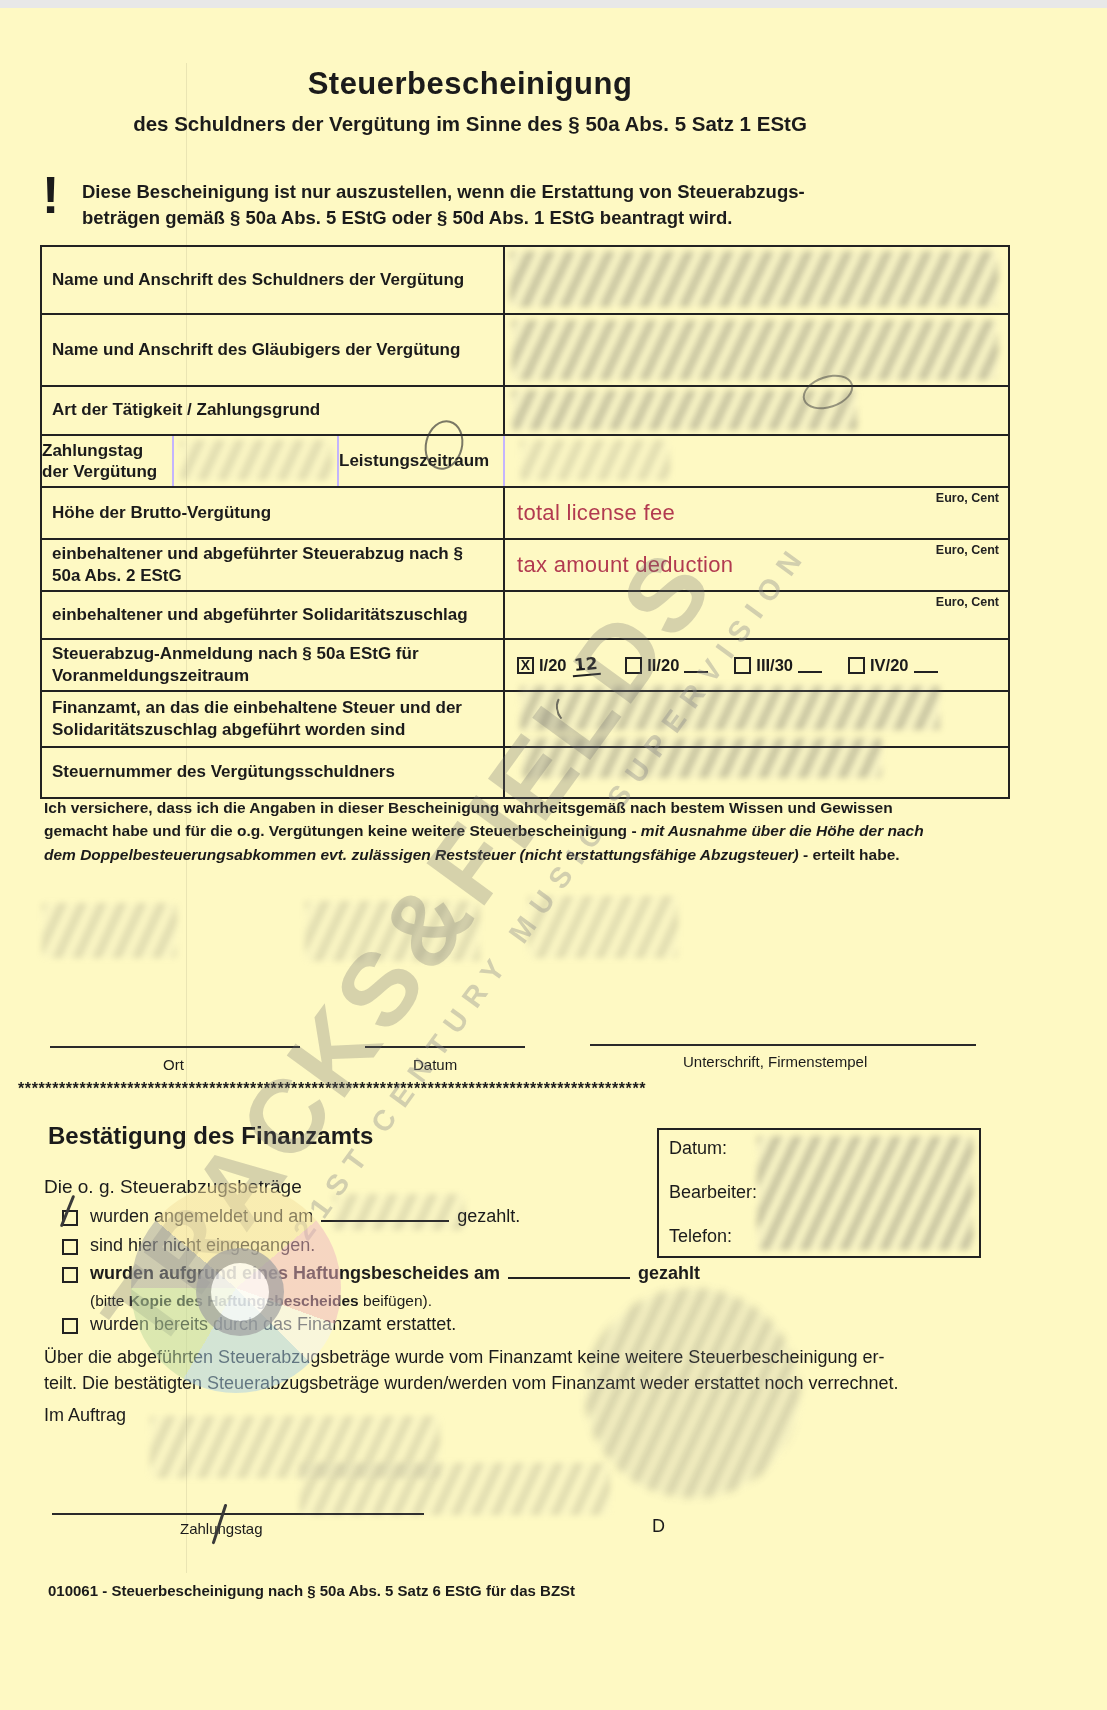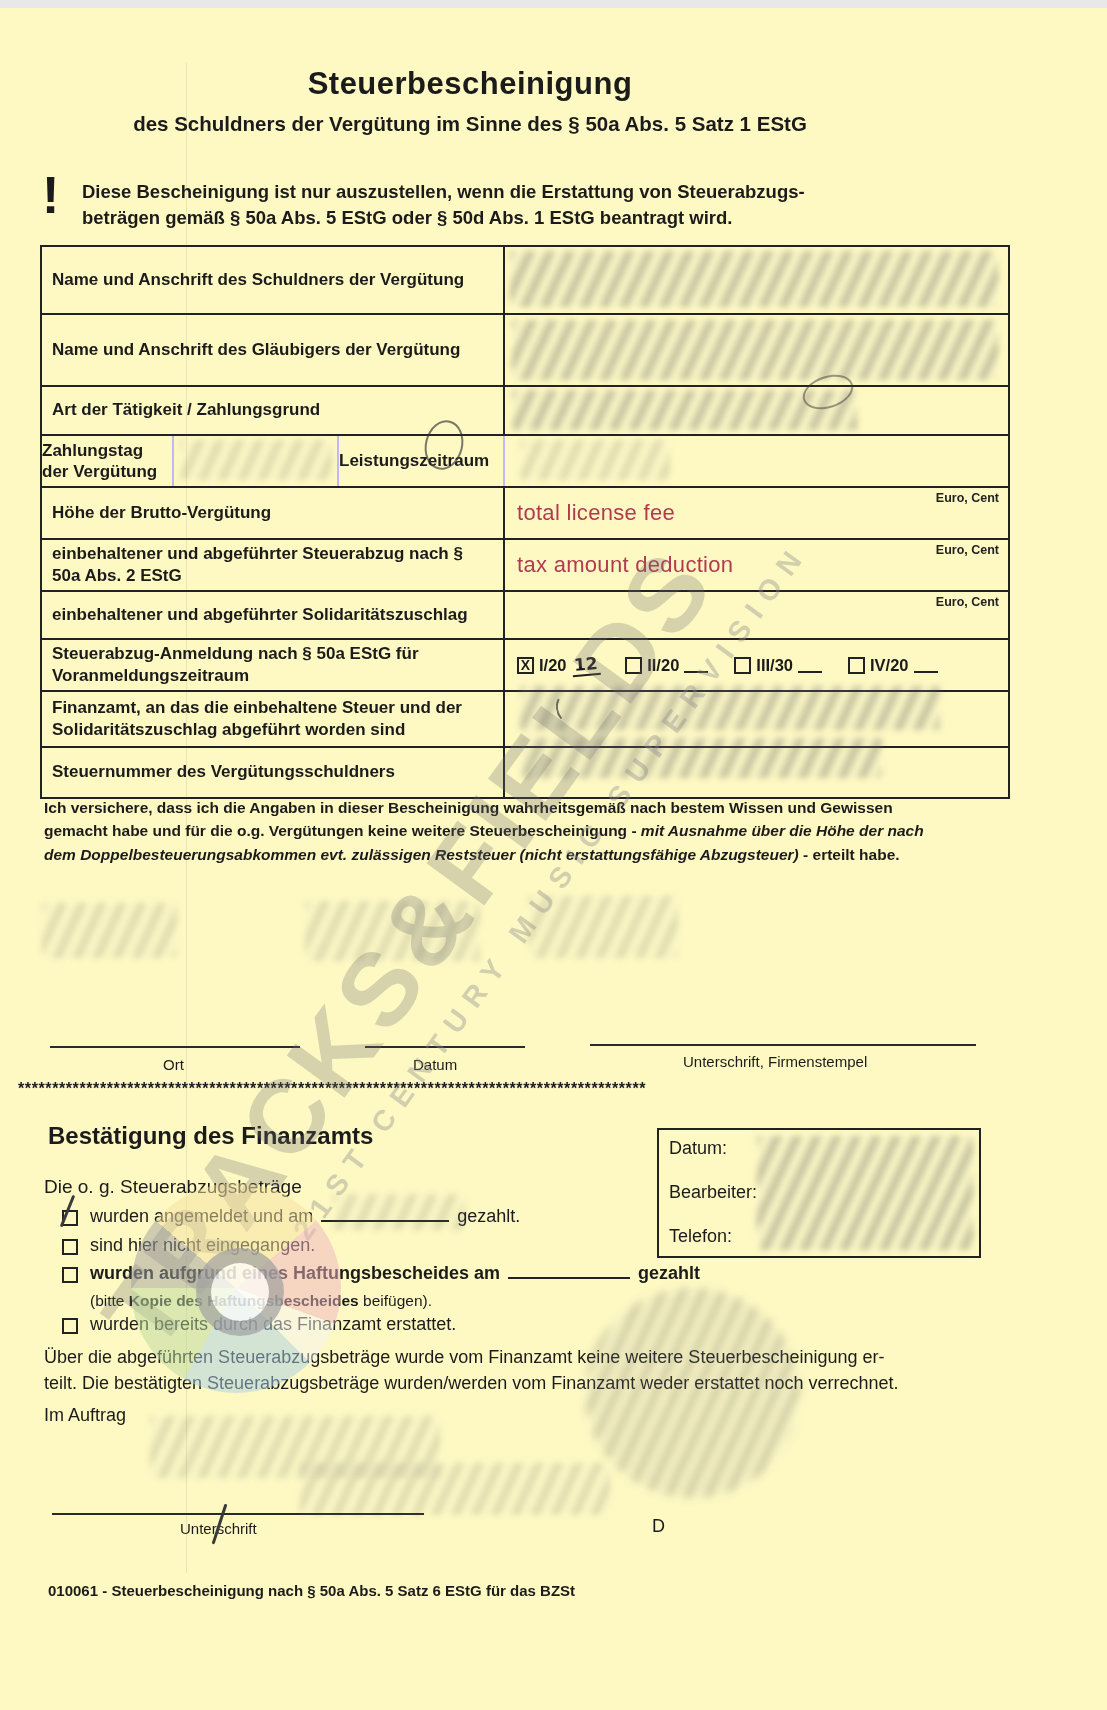--- a/index.html
+++ b/index.html
@@ -239,21 +239,21 @@
     <span class="lab" style="top:96px;">Telefon:</span>
   </div>
 
   <div class="abs closing">
     <span>Über die abgeführten Steuerabzugsbeträge wurde vom Finanzamt keine weitere Steuerbescheinigung er-</span>
     <span>teilt. Die bestätigten Steuerabzugsbeträge wurden/werden vom Finanzamt weder erstattet noch verrechnet.</span>
     <span class="im-auftrag">Im Auftrag</span>
   </div>
 
   <div class="abs sigline" style="left:52px; top:1505px; width:372px;"></div>
-  <div class="abs siglabel" style="left:180px; top:1512px;">Unterschrift</div>
+  <div class="abs siglabel" style="left:180px; top:1512px;">Zahlungstag</div>
   <div class="abs pen-slash" style="left:218px; top:1495px; height:42px; transform:rotate(18deg); z-index:2;"></div>
   <div class="abs" style="left:652px; top:1508px; font-size:18px; z-index:1;">D</div>
 
   <div class="abs footer">010061 - Steuerbescheinigung nach § 50a Abs. 5 Satz 6 EStG für das BZSt</div>
 
   <div class="redact" style="left:510px; top:243px; width:488px; height:56px;"></div>
   <div class="redact" style="left:512px; top:312px; width:486px; height:60px;"></div>
   <div class="redact" style="left:512px; top:382px; width:345px; height:40px;"></div>
   <div class="redact light" style="left:180px; top:432px; width:152px; height:40px;"></div>
   <div class="redact light" style="left:520px; top:432px; width:150px; height:40px;"></div>

